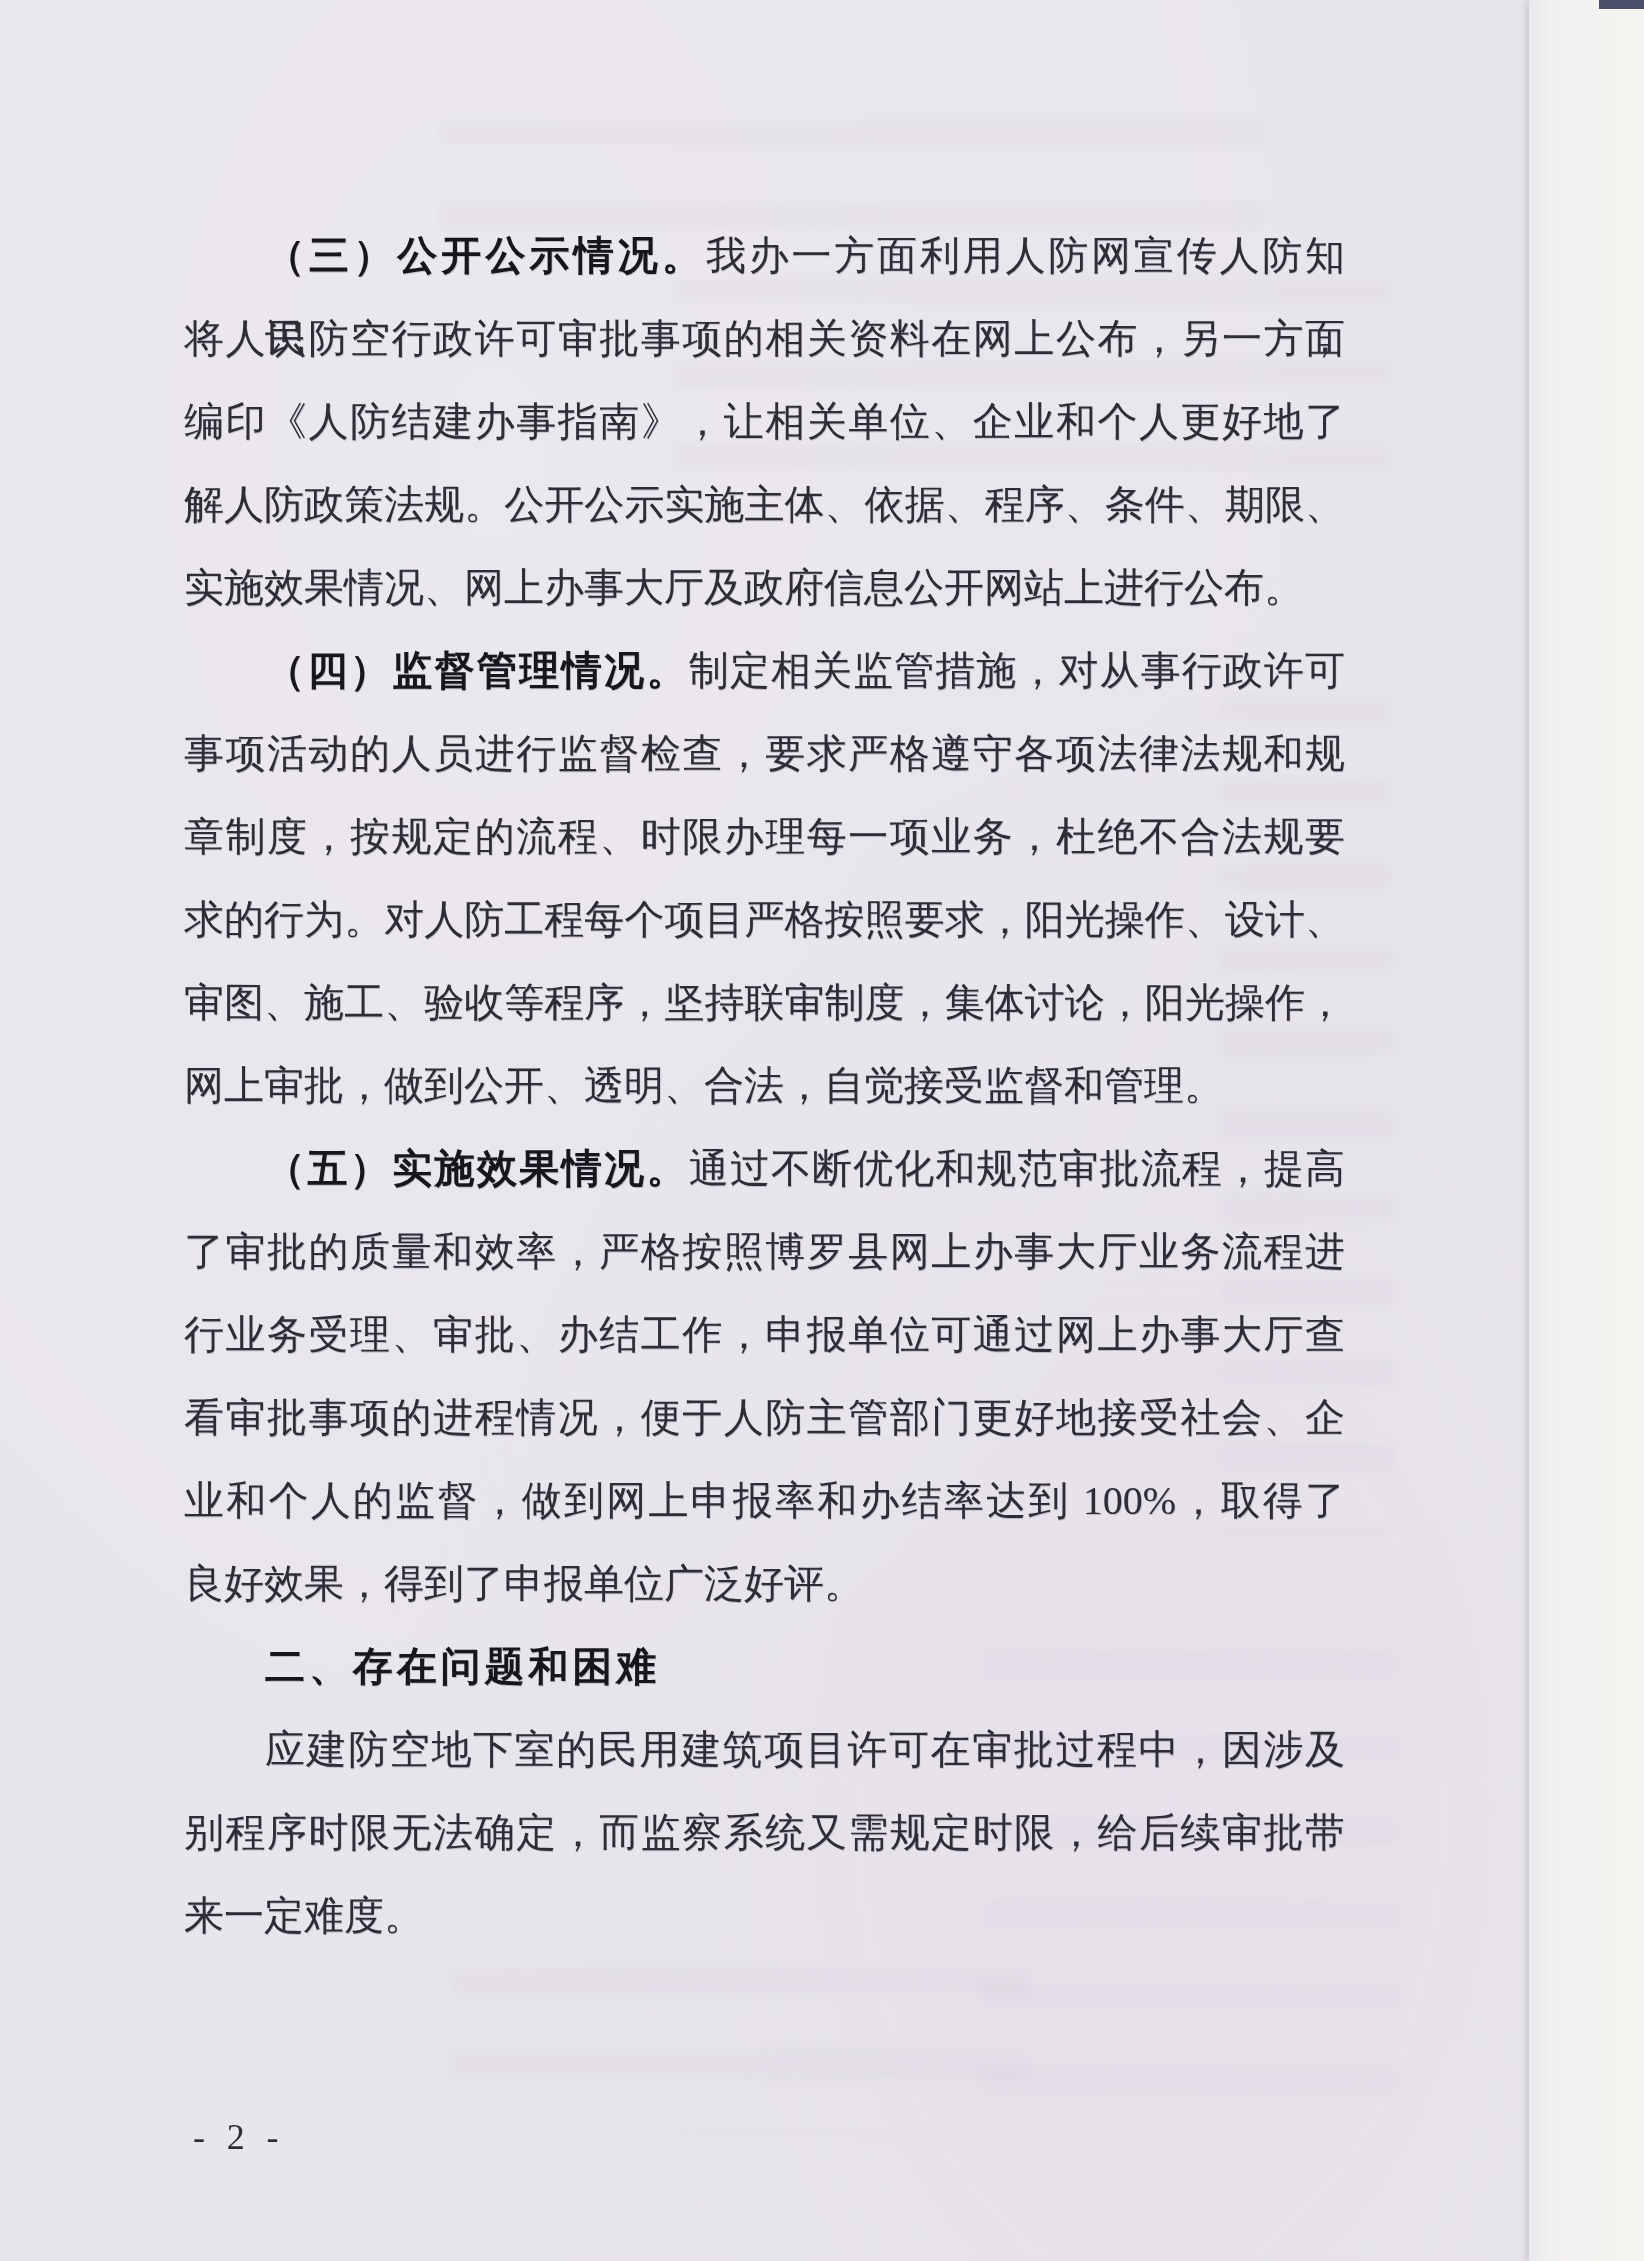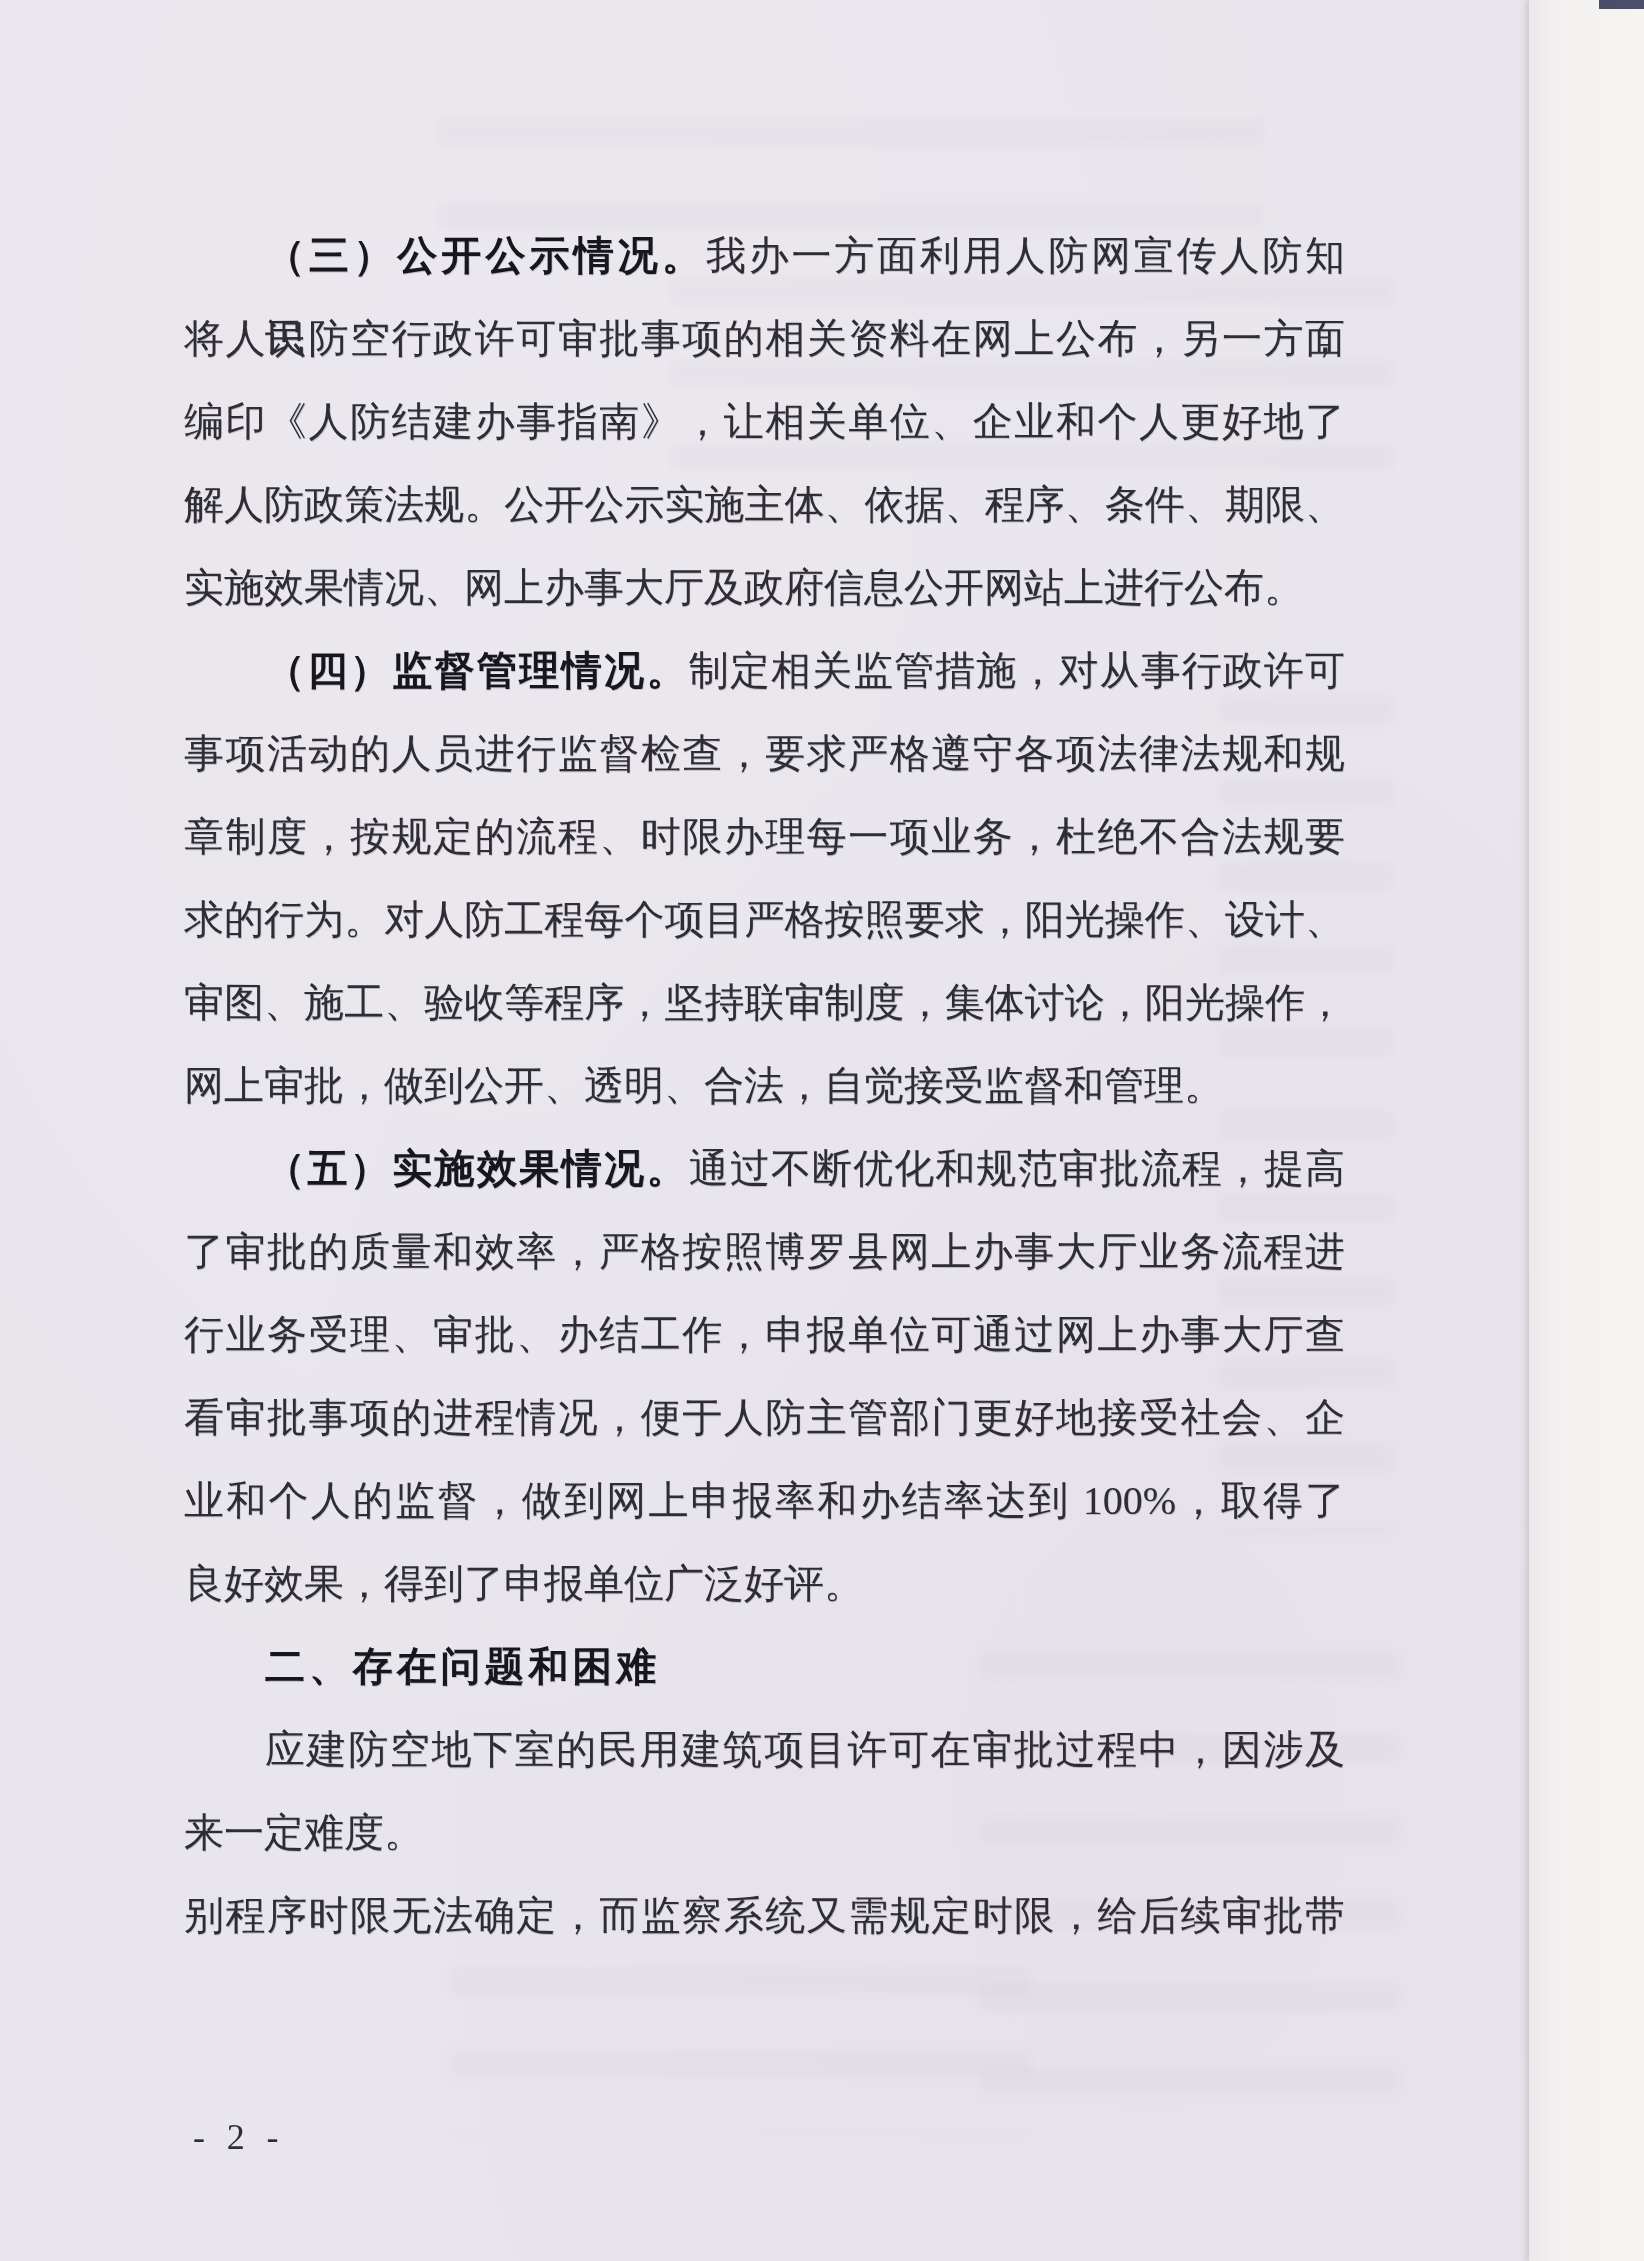--- a/index.html
+++ b/index.html
@@ -123,20 +123,20 @@
       <div class="line justify"><span>审图、施工、验收等程序，坚持联审制度，集体讨论，阳光操作，</span></div>
       <div class="line"><span>网上审批，做到公开、透明、合法，自觉接受监督和管理。</span></div>
       <div class="line indent justify"><span class="bold">（五）实施效果情况。</span><span>通过不断优化和规范审批流程，提高</span></div>
       <div class="line justify"><span>了审批的质量和效率，严格按照博罗县网上办事大厅业务流程进</span></div>
       <div class="line justify"><span>行业务受理、审批、办结工作，申报单位可通过网上办事大厅查</span></div>
       <div class="line justify"><span>看审批事项的进程情况，便于人防主管部门更好地接受社会、企</span></div>
       <div class="line justify"><span>业和个人的监督，做到网上申报率和办结率达到 100%，取得了</span></div>
       <div class="line"><span>良好效果，得到了申报单位广泛好评。</span></div>
       <div class="line indent"><span class="bold hei">二、存在问题和困难</span></div>
       <div class="line indent justify"><span>应建防空地下室的民用建筑项目许可在审批过程中，因涉及</span></div>
+      <div class="line justify"><span>别程序时限无法确定，而监察系统又需规定时限，给后续审批带</span></div>
       <div class="line"><span>来一定难度。</span></div>
-      <div class="line justify"><span>别程序时限无法确定，而监察系统又需规定时限，给后续审批带</span></div>
     </div>
 
   <div class="pageno">- 2 -</div>
 
 </div>
 
 
 </body></html>

